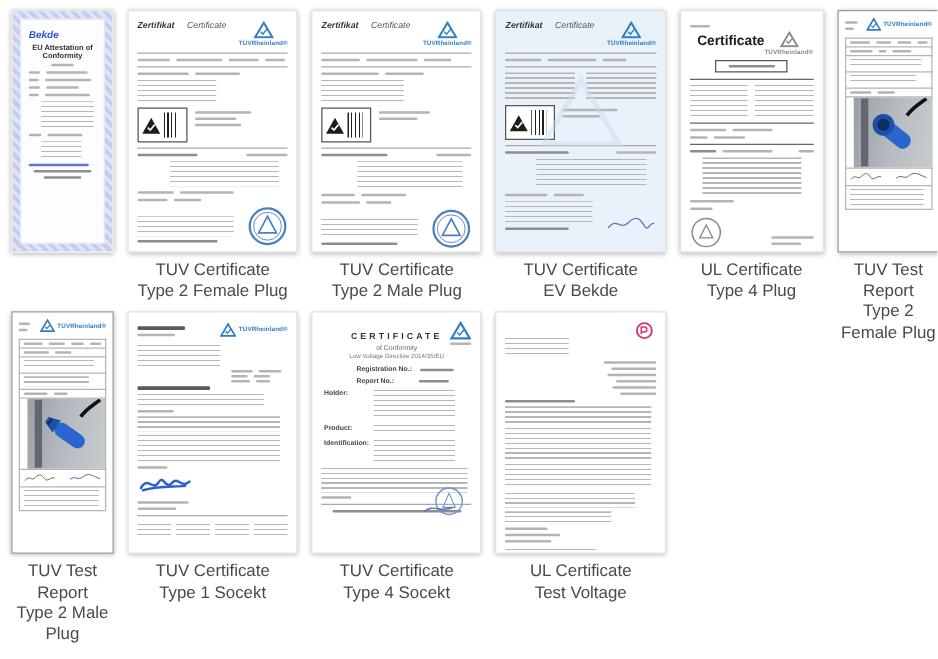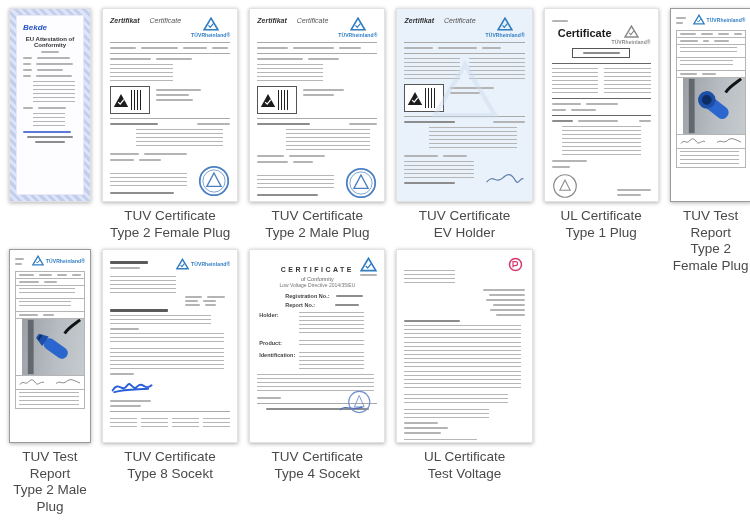--- a/index.html
+++ b/index.html
@@ -343,21 +343,21 @@
             <div class="para" style="height:18px;width:96%"></div>
             <i class="tl d" style="width:70%"></i>
           </div>
           <svg width="40" height="16" viewBox="0 0 50 18">
               <path d="M2 13 C10 2 14 16 22 8 S34 4 38 11 44 6 48 9" fill="none" stroke="#5f7fae" stroke-width="1.4"></path>
             </svg>
         </div>
       </div>
       <div class="caption">
         <div>TUV Certificate</div>
-        <div>EV Holder</div>
+        <div>EV Bekde</div>
       </div>
     </div>
 
     <div class="cell">
       <div class="cert">
         <i class="tl" style="width:16%"></i>
         <div class="ul-head">
           <div class="ul-title">Certificate</div>
           <div class="logo">
             <svg width="15" height="13" viewBox="0 0 22 19">
@@ -404,21 +404,21 @@
           </svg>
           <div style="margin-left:auto;width:34%">
             <i class="tl" style="width:100%"></i>
             <i class="tl" style="width:70%"></i>
           </div>
         </div>
 
       </div>
       <div class="caption">
         <div>UL Certificate</div>
-        <div>Type 1 Plug</div>
+        <div>Type 4 Plug</div>
       </div>
     </div>
 
     <div class="cell">
       <div class="cert c-rep">
         <div class="rh">
           <div style="width:40%">
             <i class="tl" style="width:60%"></i>
             <i class="tl" style="width:44%"></i>
           </div>
@@ -626,21 +626,21 @@
         <div class="hr"></div>
         <div class="lfoot">
           <div class="para" style="height:12px;width:23%"></div>
           <div class="para" style="height:12px;width:23%"></div>
           <div class="para" style="height:12px;width:23%"></div>
           <div class="para" style="height:12px;width:23%"></div>
         </div>
       </div>
       <div class="caption">
         <div>TUV Certificate</div>
-        <div>Type 8 Socekt</div>
+        <div>Type 1 Socekt</div>
       </div>
     </div>
 
     <div class="cell">
       <div class="cert c-conf">
         <div class="logo">
           <svg width="17" height="15" viewBox="0 0 22 19">
               <path d="M11 1.5 L20.5 17.5 H1.5 Z" fill="none" stroke="#2f7dc2" stroke-width="2.2"></path>
               <path d="M7.5 11.5 l2.5 2.5 4.5 -5.5" fill="none" stroke="#2f7dc2" stroke-width="1.6"></path>
             </svg>

